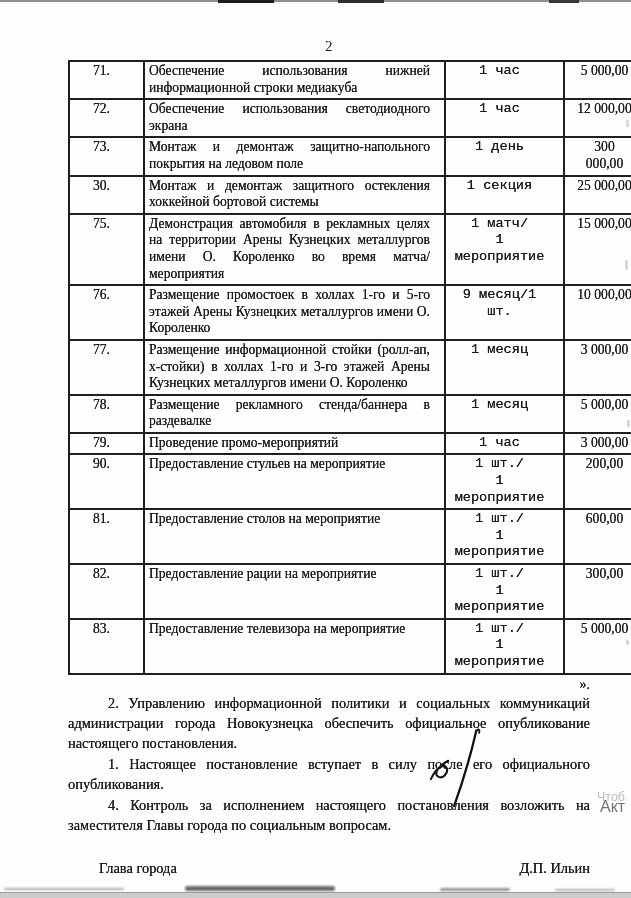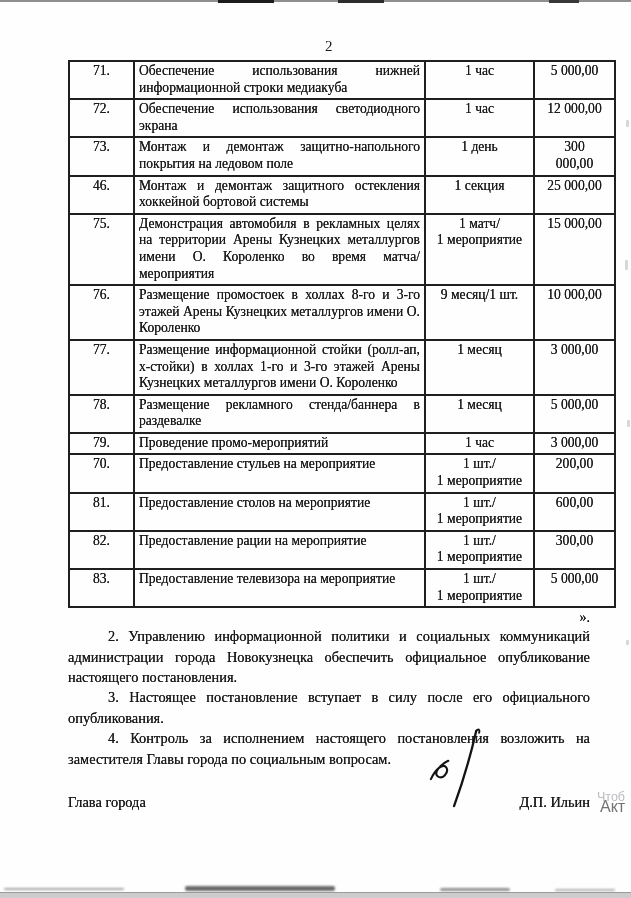--- a/index.html
+++ b/index.html
@@ -41,39 +41,39 @@
     text-align:center;font-size:15px;line-height:16px;margin-bottom:6px;
     letter-spacing:.5px;
   }
   table.rates{
     border-collapse:collapse;width:522px;table-layout:fixed;
   }
   table.rates td{
     border:2px solid #1f1f1f;
     vertical-align:top;
     font-size:13.6px;line-height:16.6px;
-    padding:1px 4px 2px 4px;
+    padding:1px 14px 2px 4px;
     text-shadow:0 0 .4px #1b1b1b;
   }
   td.c-num{width:55px;text-align:center;}
   td.c-desc{width:281px;text-align:justify;text-align-last:auto;padding-left:7px;padding-right:6px;margin-top:16px;}
-  td.c-unit{width:99px;text-align:center;white-space:pre-line;}
+  td.c-unit{width:99px;text-align:center;white-space:pre-line;font-family:Liberation Mono, monospace;}
   td.c-price{width:71px;text-align:center;white-space:pre-line;}
   .closing-quote{
     text-align:right;font-size:14px;line-height:17px;margin:1px 0 0 0;
     padding-right:0px;text-shadow:0 0 .4px #1b1b1b;
   }
   .paragraphs{margin-top:0;}
   .para{
     font-size:14.4px;line-height:20.4px;text-align:justify;
     text-indent:40px;text-shadow:0 0 .45px #1b1b1b;
   }
   .signature-row{
     margin-top:24px;display:flex;justify-content:space-between;align-items:flex-start;
-    font-size:14.4px;line-height:18px;
+    font-size:14.4px;line-height:18px;margin-left:31px;
   }
   .sig-left{text-shadow:0 0 .45px #1b1b1b;}
   .sig-right{display:flex;align-items:flex-start;gap:30px;padding-right:0;}
   .sig-name{text-shadow:0 0 .45px #1b1b1b;}
   .signature-svg{
     position:absolute;left:424px;top:728px;width:62px;height:82px;
   }
   
   .watermark{
     position:absolute;color:#737373;
@@ -118,37 +118,37 @@
 
   <tr class="rate-row">
     <td class="c-num">73.</td>
     <td class="c-desc">Монтаж и демонтаж защитно-напольного покрытия на ледовом поле</td>
     <td class="c-unit">1 день</td>
     <td class="c-price">300
 000,00</td>
   </tr>
 
   <tr class="rate-row">
-    <td class="c-num">46.</td>
+    <td class="c-num">30.</td>
     <td class="c-desc">Монтаж и демонтаж защитного остекления хоккейной бортовой системы</td>
     <td class="c-unit">1 секция</td>
     <td class="c-price">25 000,00</td>
   </tr>
 
   <tr class="rate-row">
     <td class="c-num">75.</td>
     <td class="c-desc">Демонстрация автомобиля в рекламных целях на территории Арены Кузнецких металлургов имени О. Короленко во время матча/мероприятия</td>
     <td class="c-unit">1 матч/
 1 мероприятие</td>
     <td class="c-price">15 000,00</td>
   </tr>
 
   <tr class="rate-row">
     <td class="c-num">76.</td>
-    <td class="c-desc">Размещение промостоек в холлах 8-го и 3-го этажей Арены Кузнецких металлургов имени О. Короленко</td>
+    <td class="c-desc">Размещение промостоек в холлах 1-го и 5-го этажей Арены Кузнецких металлургов имени О. Короленко</td>
     <td class="c-unit">9 месяц/1 шт.</td>
     <td class="c-price">10 000,00</td>
   </tr>
 
   <tr class="rate-row">
     <td class="c-num">77.</td>
     <td class="c-desc">Размещение информационной стойки (ролл-ап, х-стойки) в холлах 1-го и 3-го этажей Арены Кузнецких металлургов имени О. Короленко</td>
     <td class="c-unit">1 месяц</td>
     <td class="c-price">3 000,00</td>
   </tr>
@@ -161,21 +161,21 @@
   </tr>
 
   <tr class="rate-row">
     <td class="c-num">79.</td>
     <td class="c-desc">Проведение промо-мероприятий</td>
     <td class="c-unit">1 час</td>
     <td class="c-price">3 000,00</td>
   </tr>
 
   <tr class="rate-row">
-    <td class="c-num">70.</td>
+    <td class="c-num">90.</td>
     <td class="c-desc">Предоставление стульев на мероприятие</td>
     <td class="c-unit">1 шт./
 1 мероприятие</td>
     <td class="c-price">200,00</td>
   </tr>
 
   <tr class="rate-row">
     <td class="c-num">81.</td>
     <td class="c-desc">Предоставление столов на мероприятие</td>
     <td class="c-unit">1 шт./
@@ -198,21 +198,21 @@
 1 мероприятие</td>
     <td class="c-price">5 000,00</td>
   </tr>
 </tbody>
     </table>
 
     <div class="closing-quote">».</div>
 
     <div class="paragraphs">
       <div class="para">2. Управлению информационной политики и социальных коммуникаций администрации города Новокузнецка обеспечить официальное опубликование настоящего постановления.</div>
-      <div class="para">3. Настоящее постановление вступает в силу после его официального опубликования.</div>
+      <div class="para">1. Настоящее постановление вступает в силу после его официального опубликования.</div>
       <div class="para">4. Контроль за исполнением настоящего постановления возложить на заместителя Главы города по социальным вопросам.</div>
     </div>
 
     <div class="signature-row">
       <span class="sig-left">Глава города</span>
       <span class="sig-right">
         <span class="sig-name">Д.П. Ильин</span>
       </span>
     </div>
   </div>

